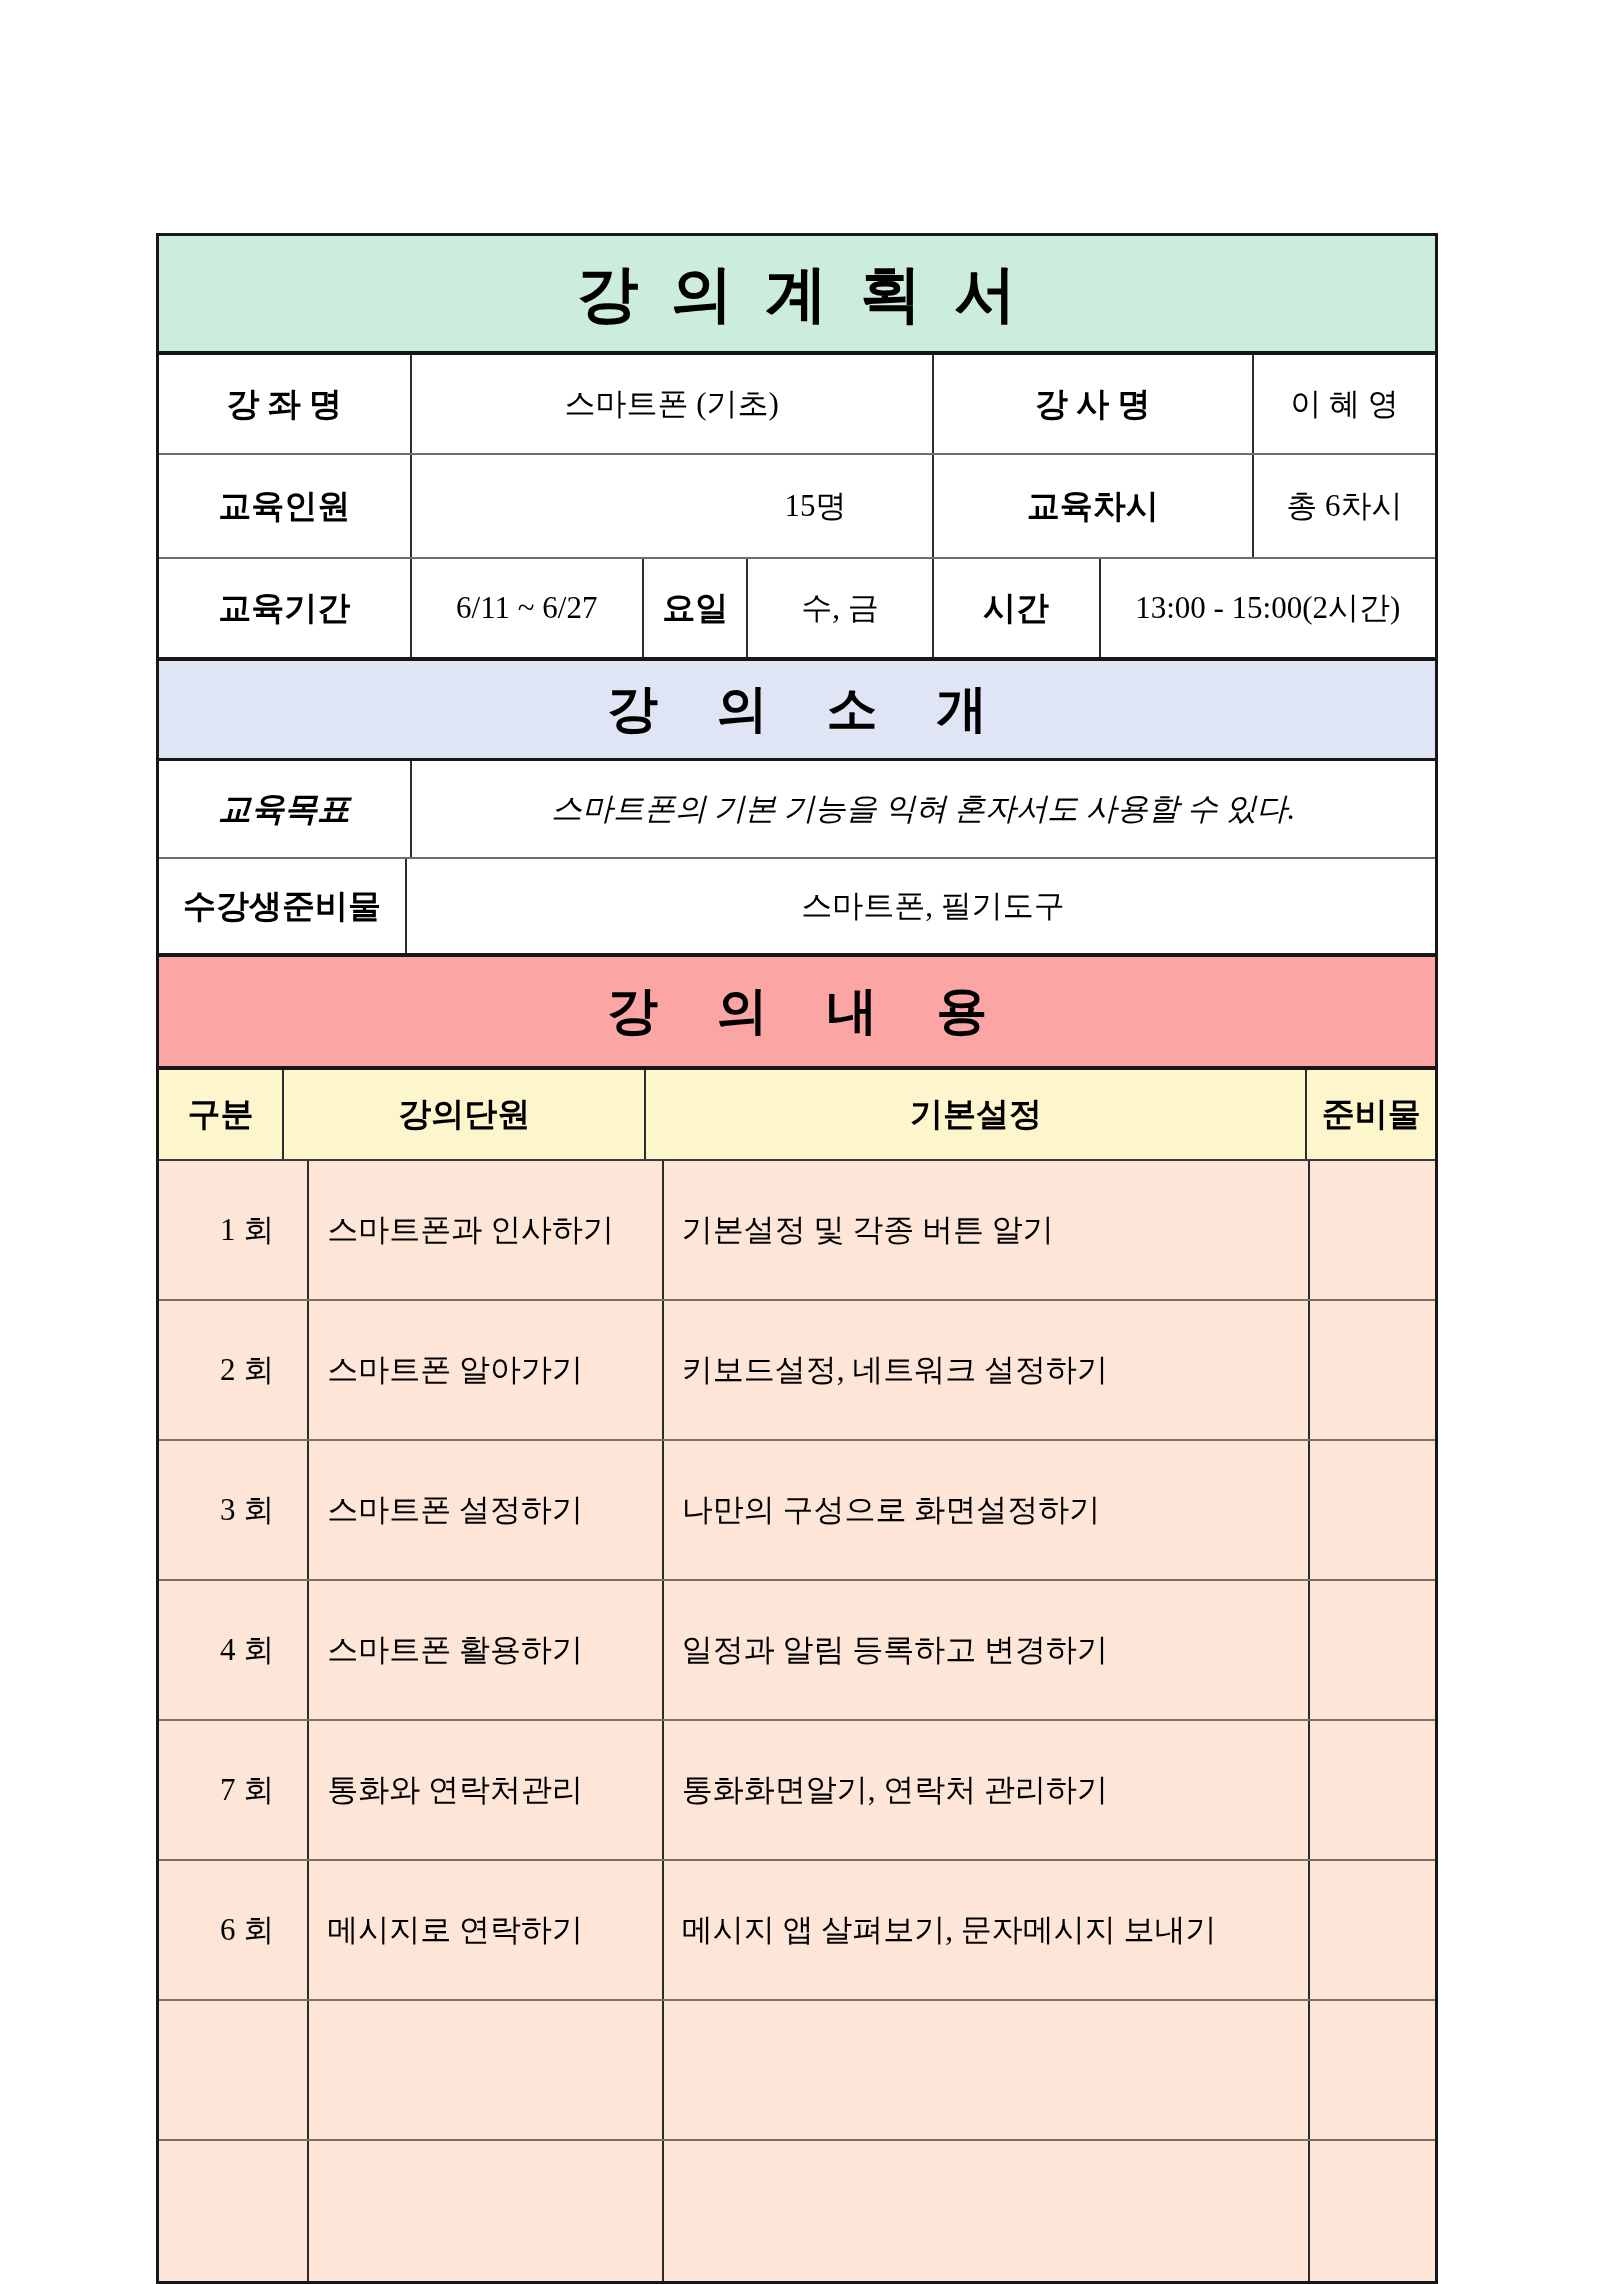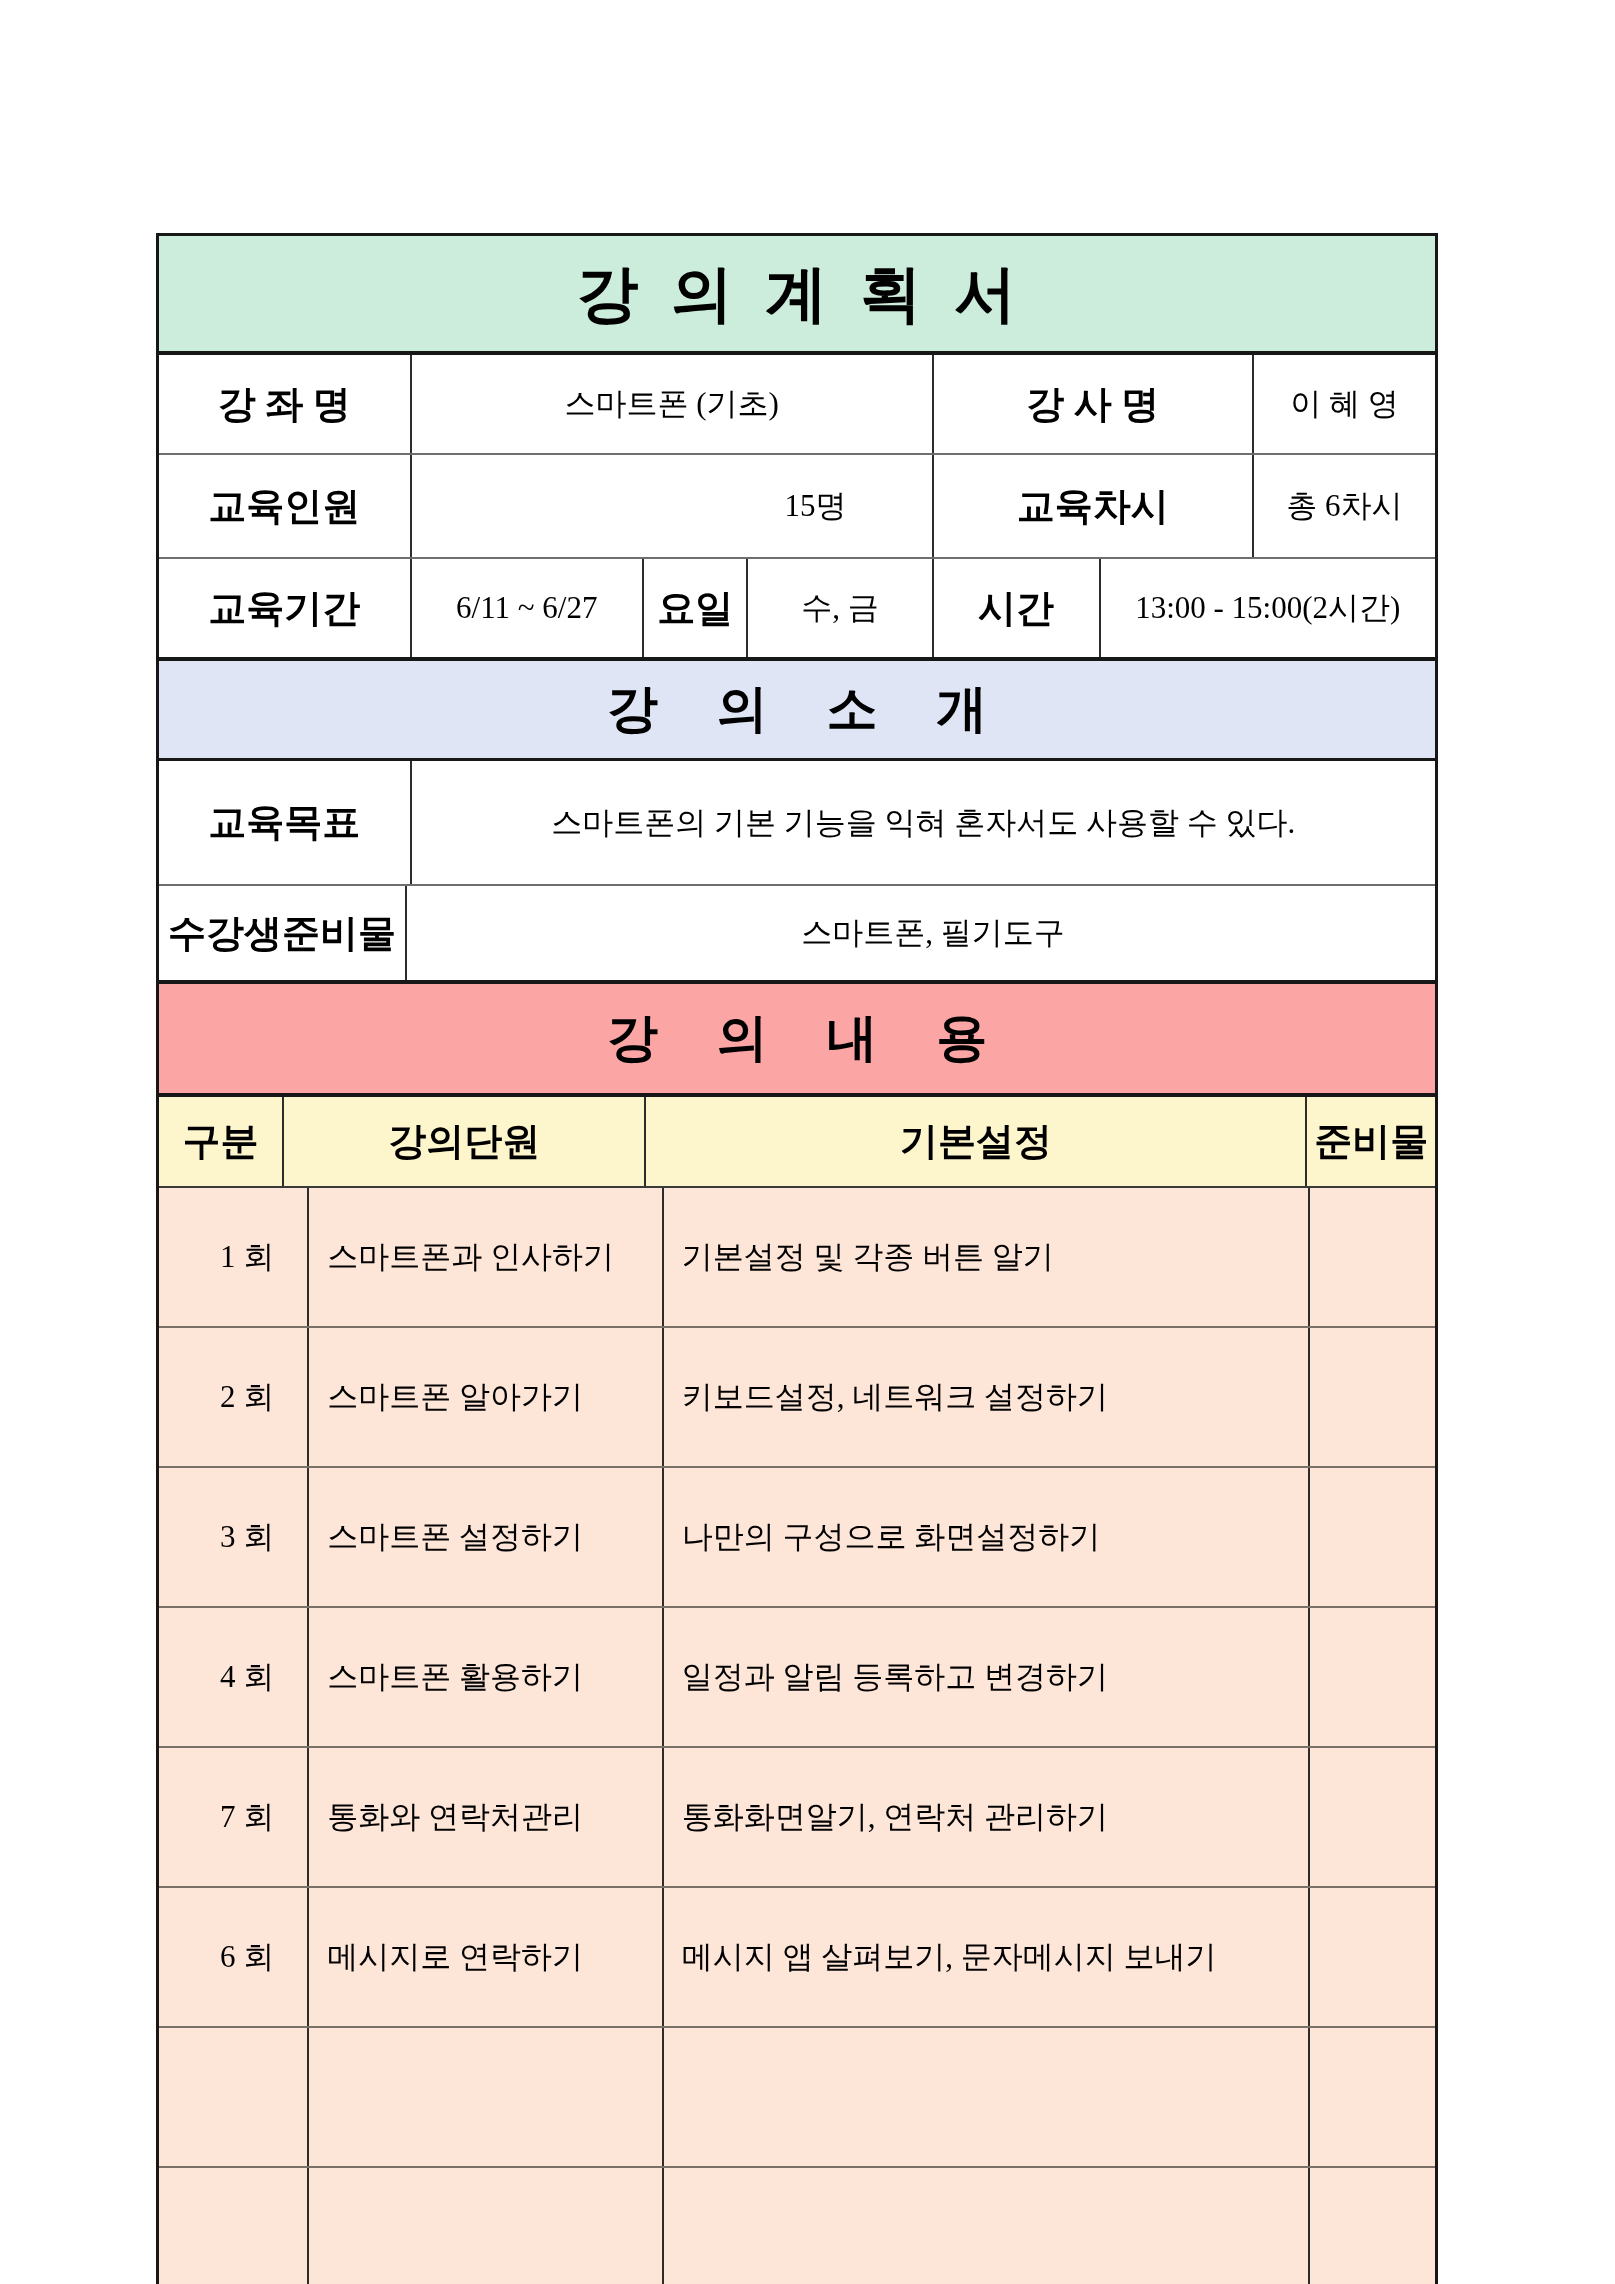--- a/index.html
+++ b/index.html
@@ -18,21 +18,21 @@
     border-right:2px solid #2c2c2c;overflow:hidden;white-space:nowrap;
   }
   .cell:last-child{border-right:none;}
 
   
   .r-title{height:119px;background:#cdeddc;border-bottom:4.6px solid #171717;}
   .r-info1{height:100px;border-bottom:2.6px solid #6e6e6e;}
   .r-info2{height:104px;border-bottom:2.6px solid #6e6e6e;}
   .r-info3{height:102px;border-bottom:4.6px solid #171717;}
   .r-intro{height:100px;background:#dfe5f4;border-bottom:3.9px solid #171717;}
-  .r-goal{height:125px;border-bottom:2.6px solid #6e6e6e;}
+  .r-goal{height:98px;border-bottom:2.6px solid #6e6e6e;font-style:italic;}
   .r-mat{height:98px;border-bottom:4.6px solid #171717;gap:24px;}
   .r-ctitle{height:113px;background:#fca5a5;border-bottom:4.6px solid #171717;}
   .r-chead{height:91px;background:#fdf5cc;border-bottom:2px solid #3a3a3a;}
   .r-crow{height:140px;background:#fde5d7;border-bottom:2.6px solid #7a7067;padding-left:28px;}
   .r-crow:last-child{border-bottom:none;}
 
   
   .w-lbl{width:19.8%;}
   .w-val1{width:40.9%;}
   .w-lbl2{width:25.1%;}
@@ -41,21 +41,21 @@
   .w3-a{width:19.8%;} .w3-b{width:18.2%;} .w3-c{width:8.2%;}
   .w3-d{width:14.5%;} .w3-e{width:13.1%;} .w3-f{width:26.2%;}
   
   .wi-val{width:80.2%;}
   
   .wc-no{width:9.8%;text-align:center;} .wc-unit{width:28.4%;} .wc-detail{width:51.8%;} .wc-prep{width:10.0%;}
 
   
   .title-text{font-size:62px;font-weight:bold;word-spacing:14.3px;letter-spacing:1.3px;}
   .section-text{font-size:51px;font-weight:bold;word-spacing:46px;}
-  .lbl-text{font-size:38px;font-weight:bold;}
+  .lbl-text{font-size:33px;font-weight:bold;}
   .val-text{font-size:31px;font-weight:normal;}
   .full-center{width:100%;justify-content:center;border-radius:27px;}
 
   .align-right{justify-content:flex-end;padding-right:85px;}
   .align-left{justify-content:flex-start;padding-left:18px;}
 </style>
 </head>
 <body>
 
 <div class="doc">

